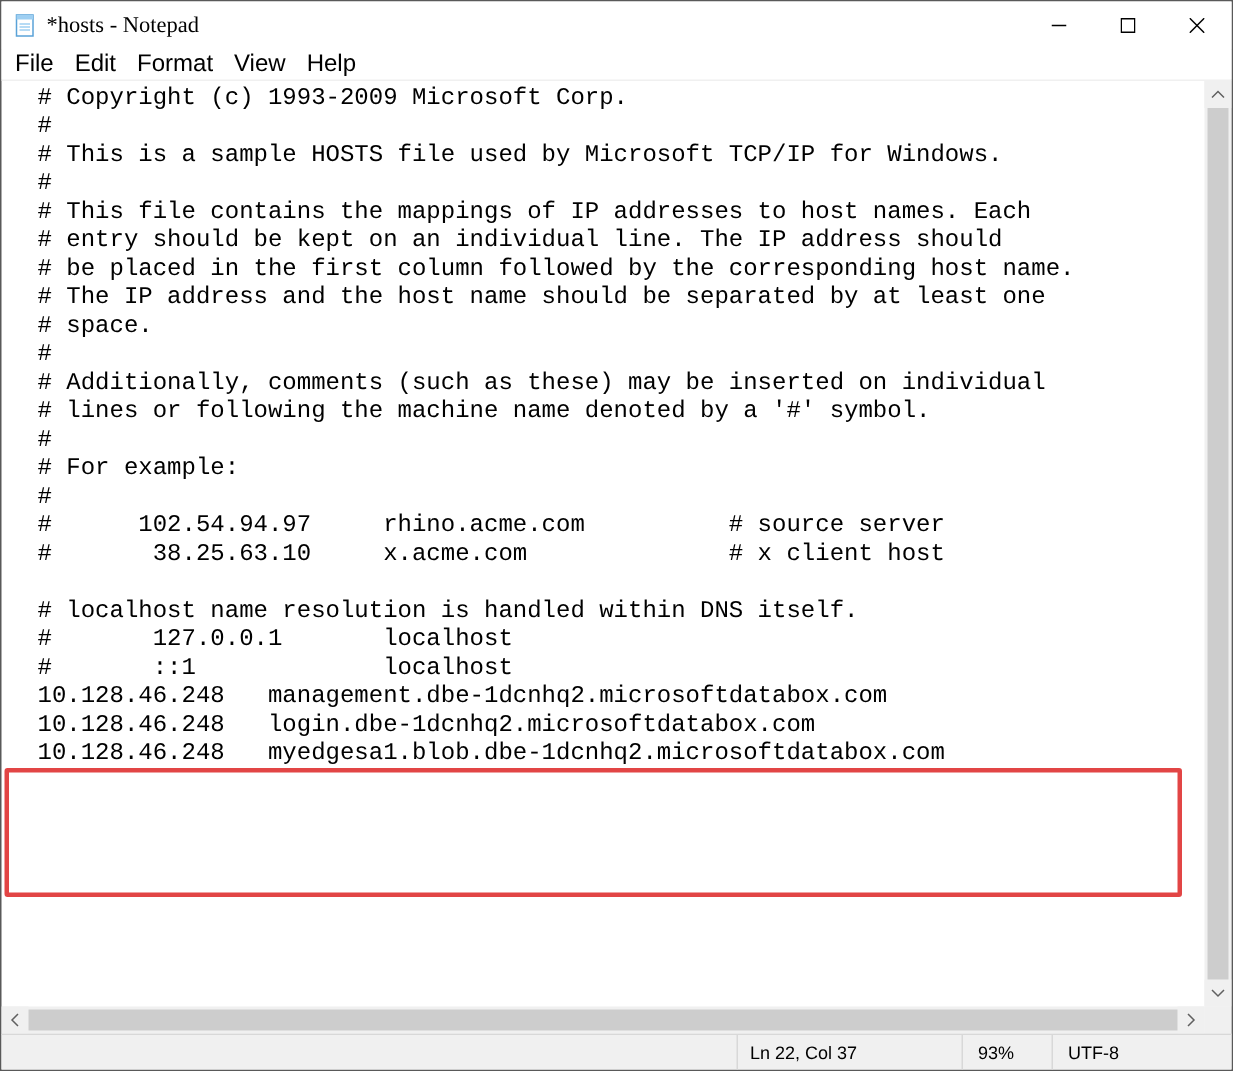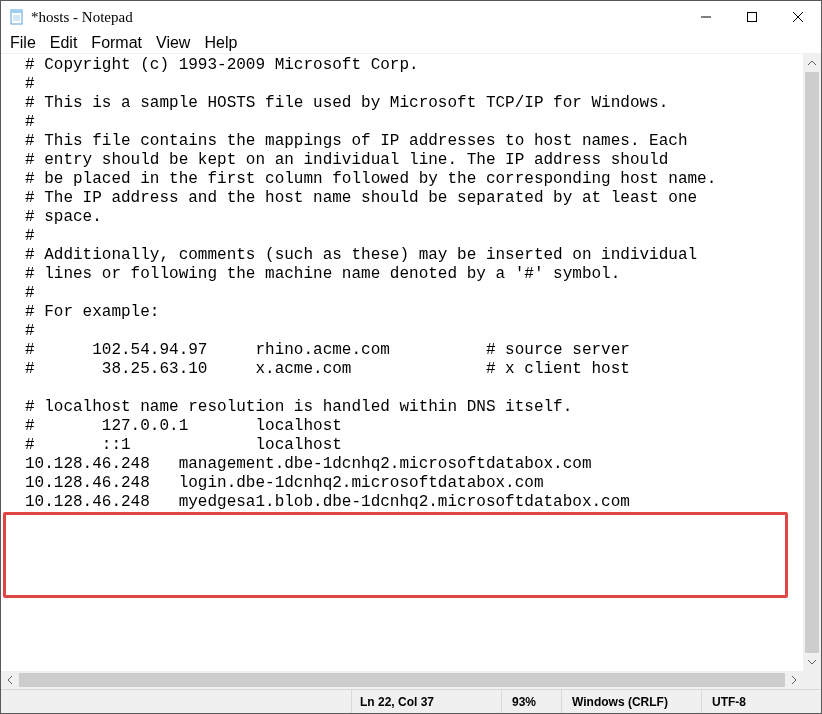--- a/index.html
+++ b/index.html
@@ -129,21 +129,20 @@
   }
 
   .statusbar {
     height: 24px;
     border-top: 1px solid #d8d8d8;
     background: #f0f0f0;
     display: flex;
     font-size: 12px;
     color: #000;
     flex-shrink: 0;
-    font-weight: bold;
   }
   .status-cell {
     border-left: 1px solid #d8d8d8;
     padding: 0 10px;
     display: flex; align-items: center;
     height: 100%;
   }
   .status-cell.first { border-left: none; flex:1; }
   .status-cell.pos   { width: 150px; padding-left: 8px;}
   .status-cell.zoom  { width: 60px; justify-content: flex-start;}
@@ -232,17 +231,16 @@
           </svg>
       </div>
     </div>
     <div class="sb-corner"></div>
   </div>
 
   <div class="statusbar">
     <div class="status-cell first"></div>
     <div class="status-cell pos">Ln 22, Col 37</div>
     <div class="status-cell zoom">93%</div>
-    <div class="status-cell eol">Windows (CRLF)</div>
     <div class="status-cell enc">UTF-8</div>
   </div>
 
 </div>
 
 </body></html>

